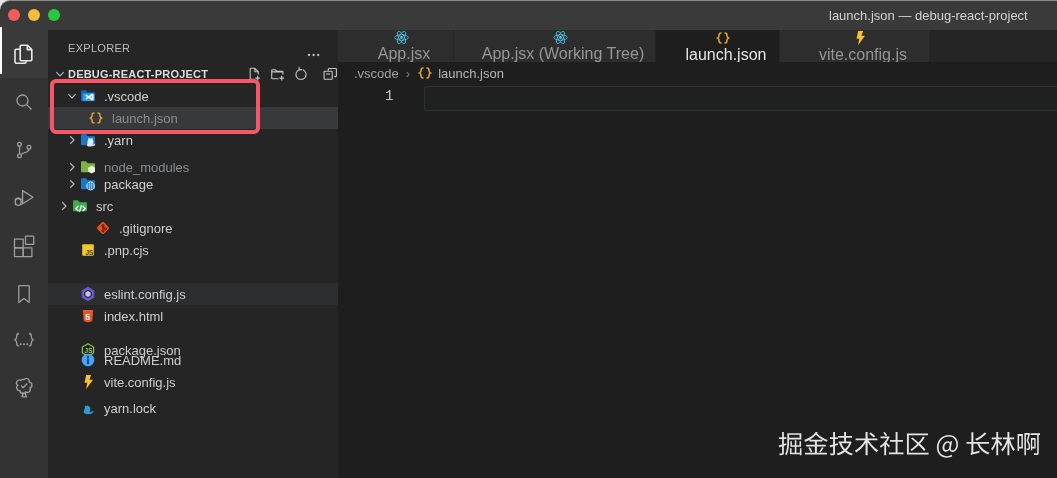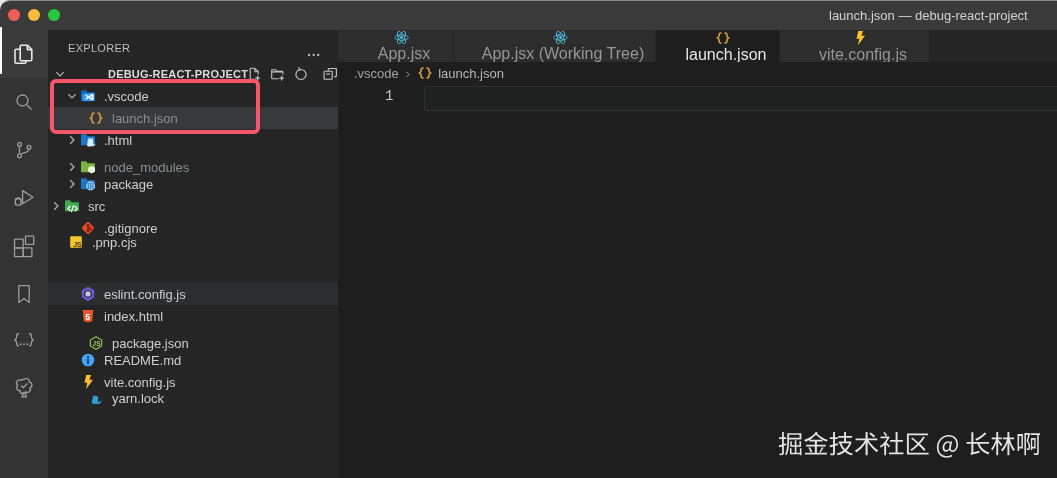--- a/index.html
+++ b/index.html
@@ -11,21 +11,21 @@
     border-top:1px solid #8a8a8a; border-top-left-radius:10px; }
   .light { position:absolute; width:12px; height:12px; border-radius:50%; top:9px; }
   #title { top:0; height:30px; line-height:31px; left:829px; width:220px;
     color:#d2d2d2; font-size:13px; white-space:nowrap; }
   #activity { left:0; top:30px; width:48px; height:448px; background:#333334; }
   .aicon { position:absolute; left:0; width:48px; height:48px; display:flex; align-items:center; justify-content:center; }
   #sidebar { left:48px; top:30px; width:290px; height:448px; background:#252526; }
   #exphead { position:absolute; left:20px; top:12px; font-size:11px; color:#bcbcbc; letter-spacing:.3px; }
   #expdots { position:absolute; left:259px; top:14px; }
   #secrow { position:absolute; left:0; top:33px; width:290px; height:22px; }
-  #secname { position:absolute; left:20px; top:5px; font-size:11px; font-weight:bold; color:#dcdcdc; letter-spacing:.2px;margin-left:40px; }
+  #secname { position:absolute; left:20px; top:5px; font-size:11px; font-weight:bold; color:#dcdcdc; letter-spacing:.2px; }
   .rowbg { position:absolute; left:0; width:290px; height:22px; }
   .trow { position:absolute; left:0; width:290px; height:22px; display:flex; align-items:center; }
   .tname { font-size:13px; color:#cecece; margin-left:8px; white-space:nowrap; }
   .dim { color:#8a8e90; }
   .chev { width:16px; height:16px; flex:0 0 16px; }
   .ficon { width:16px; height:16px; flex:0 0 16px; display:flex; align-items:center; justify-content:center; }
   #tabsbar { left:338px; top:30px; width:719px; height:32px; background:#252526; display:flex; }
   .tab { height:32px; display:flex; align-items:center; padding-left:11px; font-size:16px; background:#2d2d2d; color:#969696; border-right:1px solid #252526;flex-direction:column; }
   .tab.active { background:#1e1e1e; color:#e6e6e6; }
   .tab .txt { margin-left:6px; white-space:nowrap; }
@@ -169,21 +169,21 @@
           <path d="M6.2 4.3l3.8 3.7-3.8 3.7" stroke="#b6b6b6" stroke-width="1.2" fill="none"></path>
         </svg></span>
       <span class="ficon">
         <svg width="16" height="16" viewBox="0 0 16 16">
           <path d="M1 3.2c0-.5.4-.9.9-.9h4.1l1.7 1.9h6.4c.5 0 .9.4.9.9v7.2c0 .5-.4.9-.9.9H1.9c-.5 0-.9-.4-.9-.9V3.2z" fill="#1b76c5"></path>
           <g transform="translate(10.6 9.6) scale(1.18) translate(-10.6 -9.6)">
             <path d="M9.1 6.1l.8 1.1c.4-.2 1-.2 1.4 0l.8-1.1c.3.6.4 1.2.2 1.8.7.9.9 2 .6 3.1-.1.5-.3.9-.6 1.3.9-.1 1.7-.5 2.3-1.1.1 1-.5 1.9-1.5 2.2-.8.3-2.5.4-3.6.4-.8 0-1.6-.3-1.8-1-.2-.6 0-1.2.4-1.7-.3-1.1-.2-2.3.6-3.2-.2-.6-.1-1.2.4-1.8z" fill="#d9ecfa"></path>
           </g>
         </svg>
       </span>
-      <span class="tname">.html</span>
+      <span class="tname">.yarn</span>
     </div>
     <div class="trow" style="top:126px;padding-left:16px">
       <span class="chev"><svg width="16" height="16" viewBox="0 0 16 16">
           <path d="M6.2 4.3l3.8 3.7-3.8 3.7" stroke="#b6b6b6" stroke-width="1.2" fill="none"></path>
         </svg></span>
       <span class="ficon">
         <svg width="16" height="16" viewBox="0 0 16 16">
           <path d="M1 3.2c0-.5.4-.9.9-.9h4.1l1.7 1.9h6.4c.5 0 .9.4.9.9v7.2c0 .5-.4.9-.9.9H1.9c-.5 0-.9-.4-.9-.9V3.2z" fill="#7cb342"></path>
           <path d="M11.6 6.8l3.4 1.9v3.9l-3.4 1.9-3.4-1.9V8.7l3.4-1.9z" fill="#eef7e2"></path>
         </svg>
@@ -198,50 +198,50 @@
         <svg width="16" height="16" viewBox="0 0 16 16">
           <path d="M1 3.2c0-.5.4-.9.9-.9h4.1l1.7 1.9h6.4c.5 0 .9.4.9.9v7.2c0 .5-.4.9-.9.9H1.9c-.5 0-.9-.4-.9-.9V3.2z" fill="#1b76c5"></path>
           <circle cx="10.6" cy="10" r="4.4" fill="#c4e7fa"></circle>
           <g stroke="#2e84c8" stroke-width="0.9" fill="none">
             <path d="M6.8 10h7.6M10.6 6.2v7.6M8.6 7v6M12.6 7v6M7.1 8.2c2.2-.7 4.8-.7 7 0M7.1 11.8c2.2.7 4.8.7 7 0"></path>
           </g>
         </svg>
       </span>
       <span class="tname">package</span>
     </div>
-    <div class="trow" style="top:165px;padding-left:0">
+    <div class="trow" style="top:165px;padding-left:8px">
       <span class="chev"><svg width="16" height="16" viewBox="0 0 16 16">
           <path d="M6.2 4.3l3.8 3.7-3.8 3.7" stroke="#b6b6b6" stroke-width="1.2" fill="none"></path>
         </svg></span>
       <span class="ficon">
         <svg width="16" height="16" viewBox="0 0 16 16">
           <path d="M1 3.2c0-.5.4-.9.9-.9h4.1l1.7 1.9h6.4c.5 0 .9.4.9.9v7.2c0 .5-.4.9-.9.9H1.9c-.5 0-.9-.4-.9-.9V3.2z" fill="#3fa84d"></path>
           <g stroke="#f2fcf3" stroke-width="1.3" fill="none" stroke-linecap="round" stroke-linejoin="round">
             <path d="M6 8.2L3.8 10.5 6 12.8M11 8.2l2.2 2.3-2.2 2.3M9.4 7.6l-1.8 6"></path>
           </g>
         </svg>
       </span>
       <span class="tname">src</span>
     </div>
-    <div class="trow" style="top:187px;padding-left:32px">
+    <div class="trow" style="top:187px;padding-left:47px">
       <span class="ficon">
         <svg width="16" height="16" viewBox="0 0 16 16">
           <rect x="3.3" y="3.3" width="9.4" height="9.4" rx="1.4" fill="#e64d22" transform="rotate(45 8 8)"></rect>
           <g stroke="#56150a" stroke-width="1" fill="#e64d22">
             <path d="M6.9 5.4l3.2 3.2" fill="none"></path>
             <path d="M8 6.6v4.2" fill="none"></path>
             <circle cx="8" cy="5.6" r="1.05"></circle>
             <circle cx="8" cy="10.9" r="1.05"></circle>
             <circle cx="10.5" cy="8.8" r="1.05"></circle>
           </g>
         </svg>
       </span>
       <span class="tname">.gitignore</span>
     </div>
-    <div class="trow" style="top:201px;padding-left:20px">
+    <div class="trow" style="top:209px;padding-left:32px">
       <span class="ficon">
         <svg width="16" height="16" viewBox="0 0 16 16">
           <rect x="2.2" y="2.2" width="11.6" height="11.6" rx="1" fill="#f5c72a"></rect>
           <text x="5.4" y="13" font-family="Liberation Sans, sans-serif" font-size="6.6" font-weight="bold" fill="#42351d">JS</text>
         </svg>
       </span>
       <span class="tname">.pnp.cjs</span>
     </div>
     <div class="rowbg" style="top:253px;background:#2b2d2e"></div>
     <div class="trow" style="top:253px;padding-left:32px">
@@ -256,21 +256,21 @@
     </div>
     <div class="trow" style="top:275px;padding-left:32px">
       <span class="ficon">
         <svg width="16" height="16" viewBox="0 0 16 16">
           <path d="M2.8 2h10.4l-.9 11-4.3 1.4L3.7 13 2.8 2z" fill="#e5572b"></path>
           <text x="5.2" y="12" font-family="Liberation Sans, sans-serif" font-size="9" font-weight="bold" fill="#ffffff">5</text>
         </svg>
       </span>
       <span class="tname">index.html</span>
     </div>
-    <div class="trow" style="top:302px;padding-left:40px">
+    <div class="trow" style="top:309px;padding-left:32px">
       <span class="ficon">
         <svg width="16" height="16" viewBox="0 0 16 16">
           <path d="M8 1.8l5.6 3.2v6L8 14.2 2.4 11V5L8 1.8z" fill="none" stroke="#8bc34a" stroke-width="1.2"></path>
           <text x="4.6" y="11" font-family="Liberation Sans, sans-serif" font-size="6.4" font-weight="bold" fill="#9ccc65">JS</text>
         </svg>
       </span>
       <span class="tname">package.json</span>
     </div>
     <div class="trow" style="top:319px;padding-left:32px">
       <span class="ficon">
@@ -283,21 +283,21 @@
       <span class="tname">README.md</span>
     </div>
     <div class="trow" style="top:341px;padding-left:32px">
       <span class="ficon">
         <svg width="16" height="16" viewBox="0 0 16 16">
           <path d="M6.2 1h4.9L9.4 5.7h3.6L6 15.2l1.3-6.4H4.5L6.2 1z" fill="#fbc02d"></path>
         </svg>
       </span>
       <span class="tname">vite.config.js</span>
     </div>
-    <div class="trow" style="top:357px;padding-left:40px">
+    <div class="trow" style="top:367px;padding-left:32px">
       <span class="ficon">
         <svg width="16" height="16" viewBox="0 0 16 16">
           <path d="M4.9 13.6c-1.1-.5-1.5-1.9-1-3.3.3-.8.8-1.5 1-2.3.1-.5 0-1 .1-1.5.1-.5.4-.9.7-1.2l.5 1c.3-.2.6-.3 1-.3l.4-1.1.6 1c.6.1 1.1.4 1.5.9.6.9.7 2 .4 3.1-.2.8-.5 1.5-.4 2.3.8.2 1.7-.2 2.5-.9.3-.3.8-.7 1.1-.3.3.5-.3 1.4-.8 1.9-.9.8-2.1 1-3.3 1l-3.4.1c-.3 0-.6-.2-.9-.4z" fill="#2b9ed8"></path>
         </svg>
       </span>
       <span class="tname">yarn.lock</span>
     </div>
 </div>
 
 <div id="tabsbar" class="abs">

